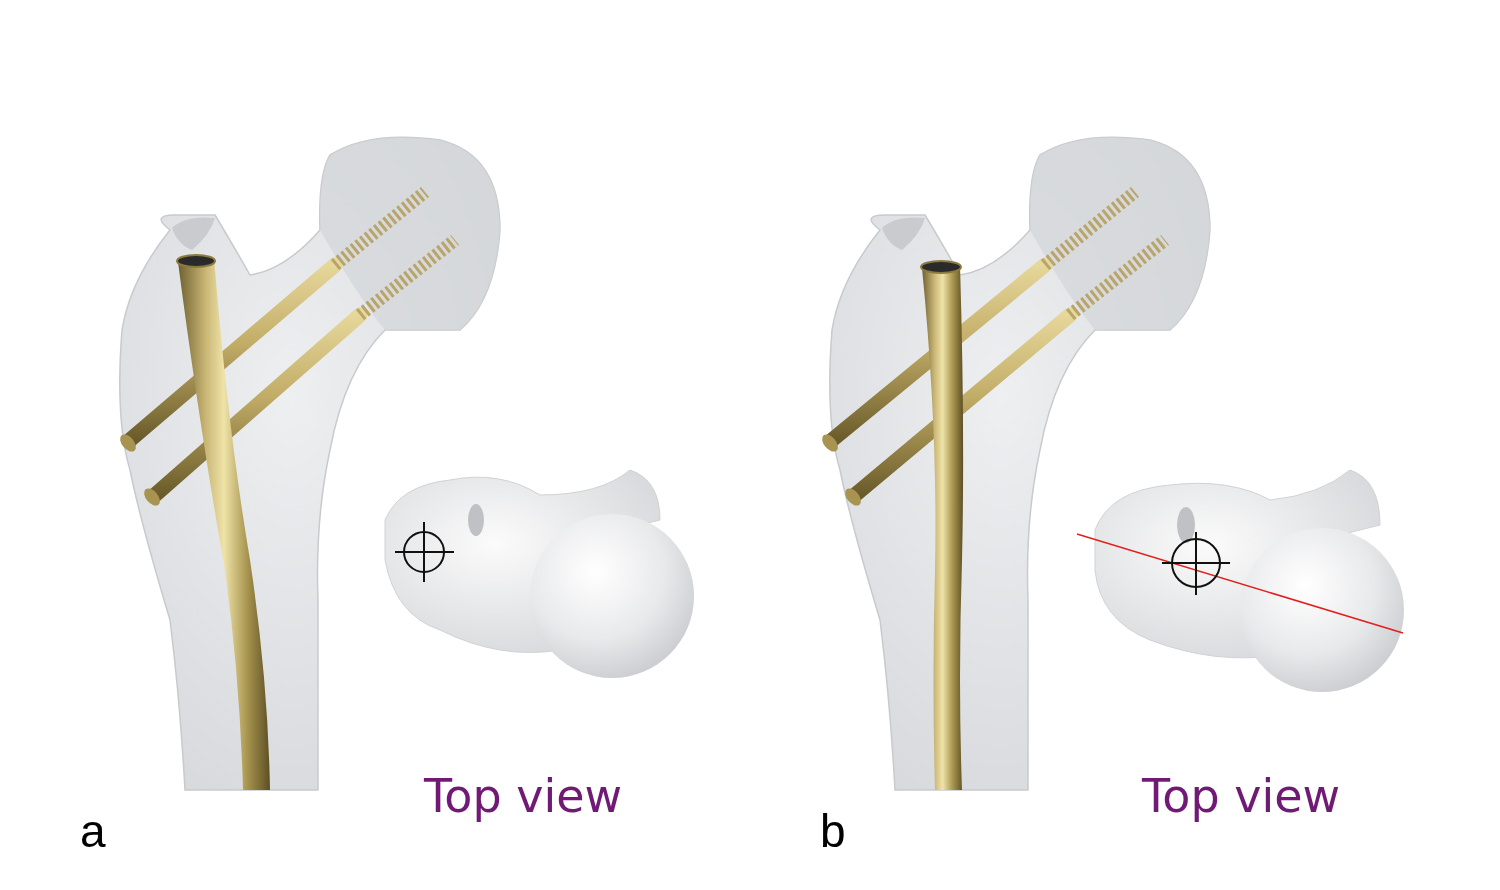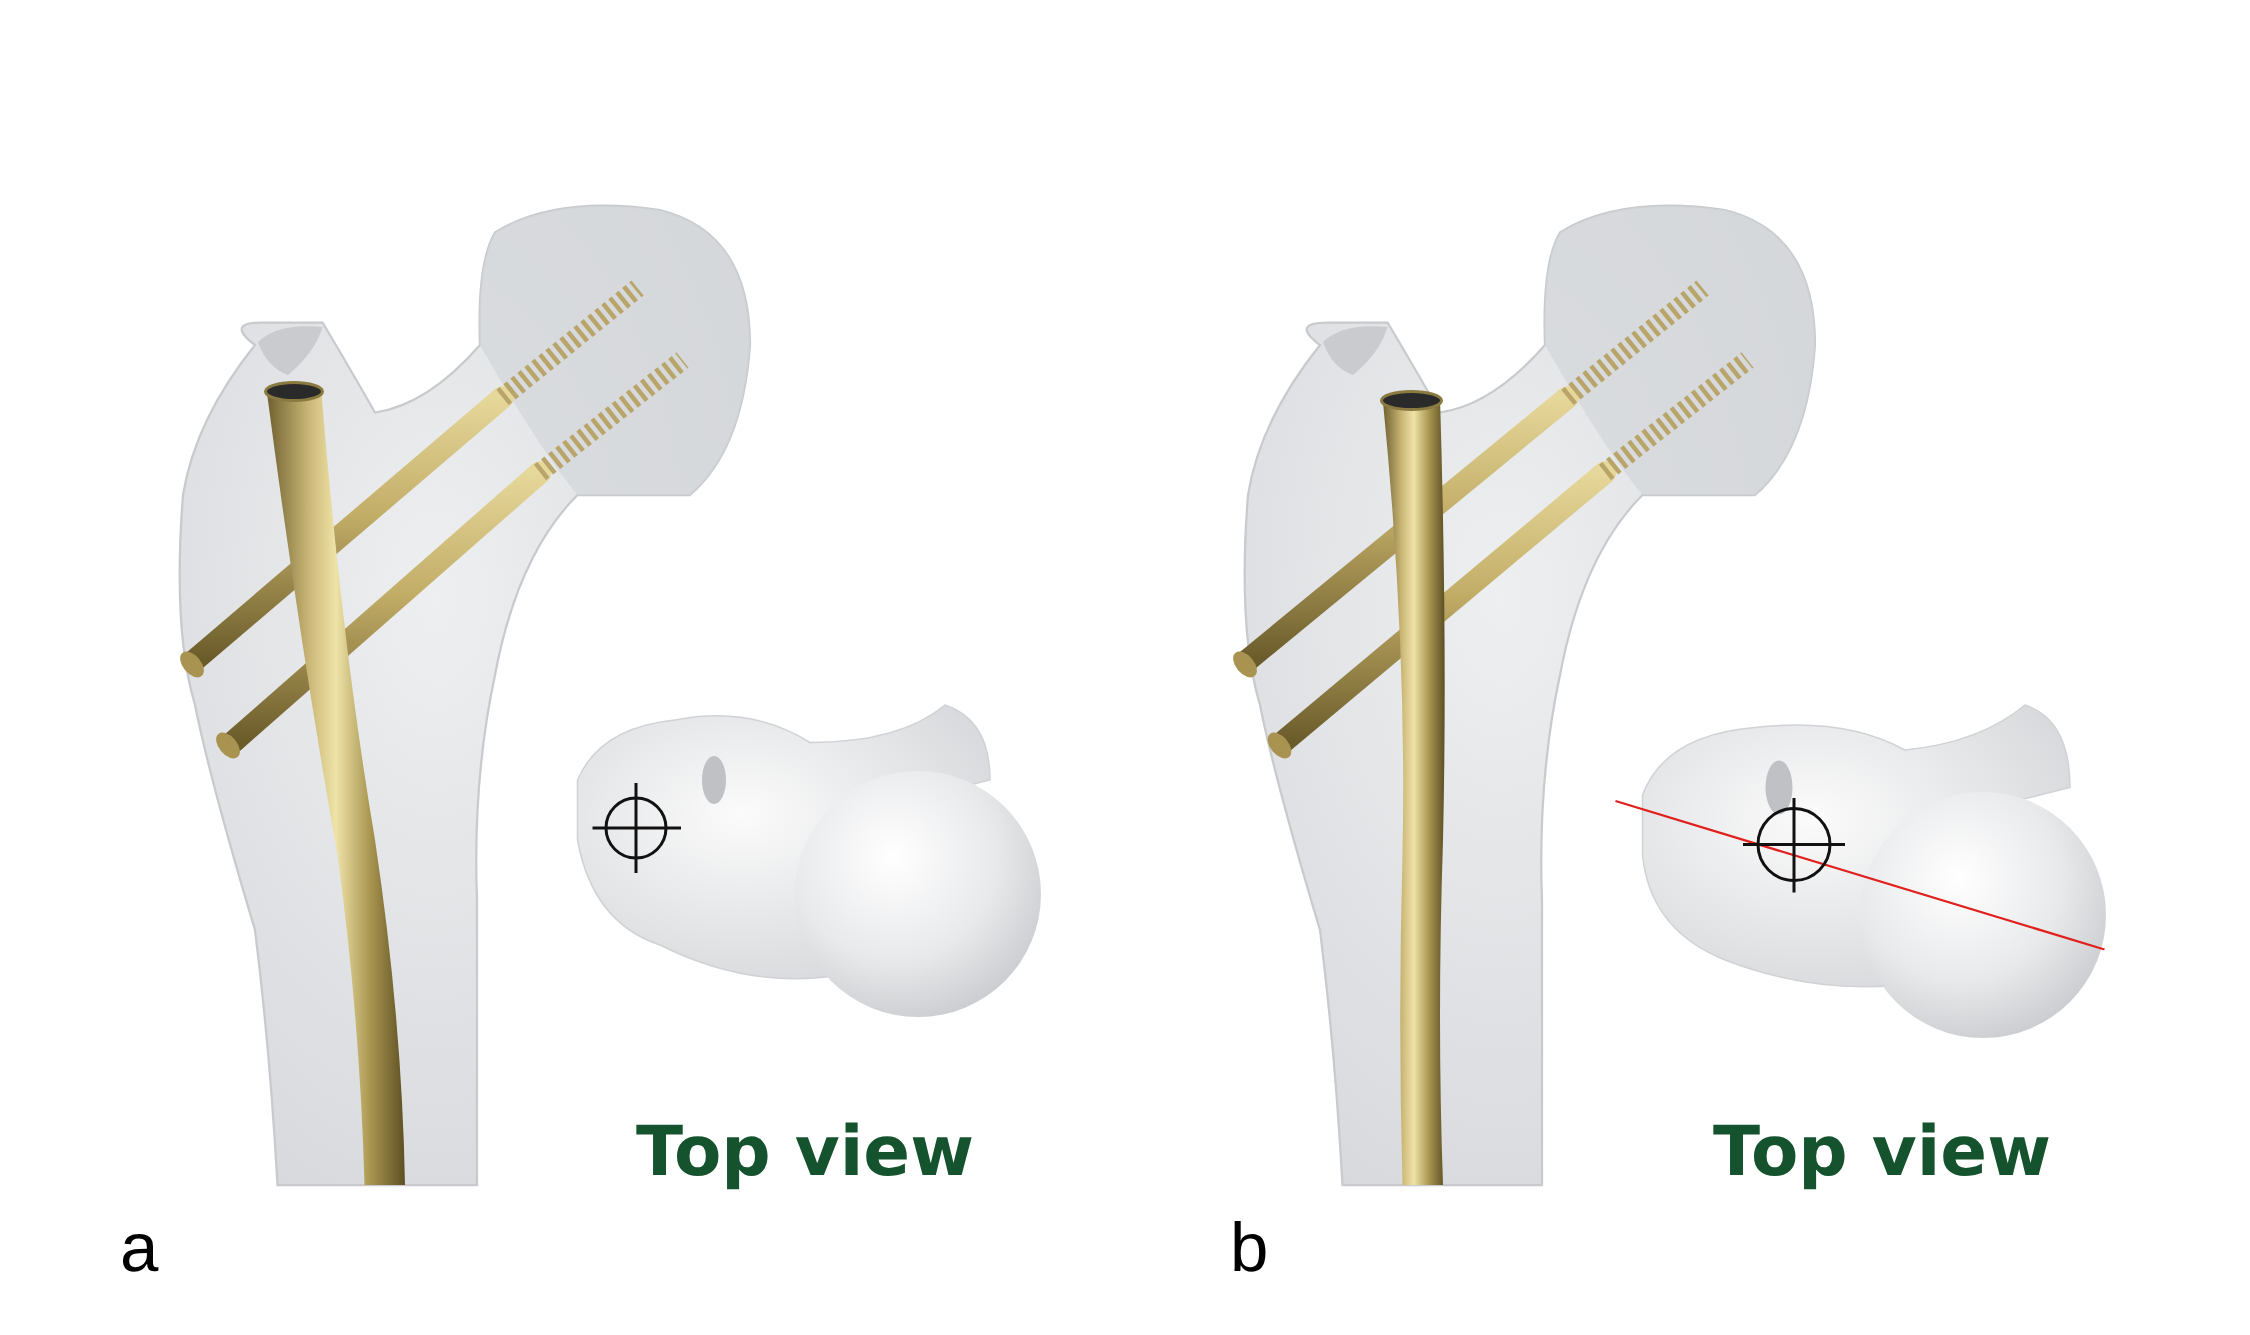--- a/index.html
+++ b/index.html
@@ -4,21 +4,21 @@
 <style>
   html, body { margin:0; padding:0; background:#ffffff; }
   body { width:1500px; height:890px; position:relative; overflow:hidden; font-family:"DejaVu Sans", sans-serif; }
   .panel { position:absolute; top:0; width:750px; height:890px; }
   .panel-a { left:0; }
   .panel-b { left:710px; }
   svg.illus { position:absolute; left:0; top:0; width:750px; height:890px; }
   .panel-letter { position:absolute; font-family:"Liberation Sans", sans-serif; font-size:46px; color:#000; line-height:1; }
   .panel-a .panel-letter { left:80px; top:808px; }
   .panel-b .panel-letter { left:110px; top:808px; }
-  .topview-label { position:absolute; font-family:"DejaVu Sans", sans-serif; font-weight:700; font-size:46px; color:#14532d; line-height:1; letter-spacing:0px; }
+  .topview-label { position:absolute; font-family:"DejaVu Sans", sans-serif; font-weight:400; font-size:46px; color:#701a75; line-height:1; letter-spacing:0px;margin-top:29px; }
   .panel-a .topview-label { left:424px; top:744px; }
   .panel-b .topview-label { left:432px; top:744px; }
 </style>
 </head>
 <body>
 
 <svg width="0" height="0" style="position:absolute">
   <defs>
     <linearGradient id="gold-v" x1="0" y1="0" x2="1" y2="0">
       <stop offset="0" stop-color="#6f6030"></stop>

